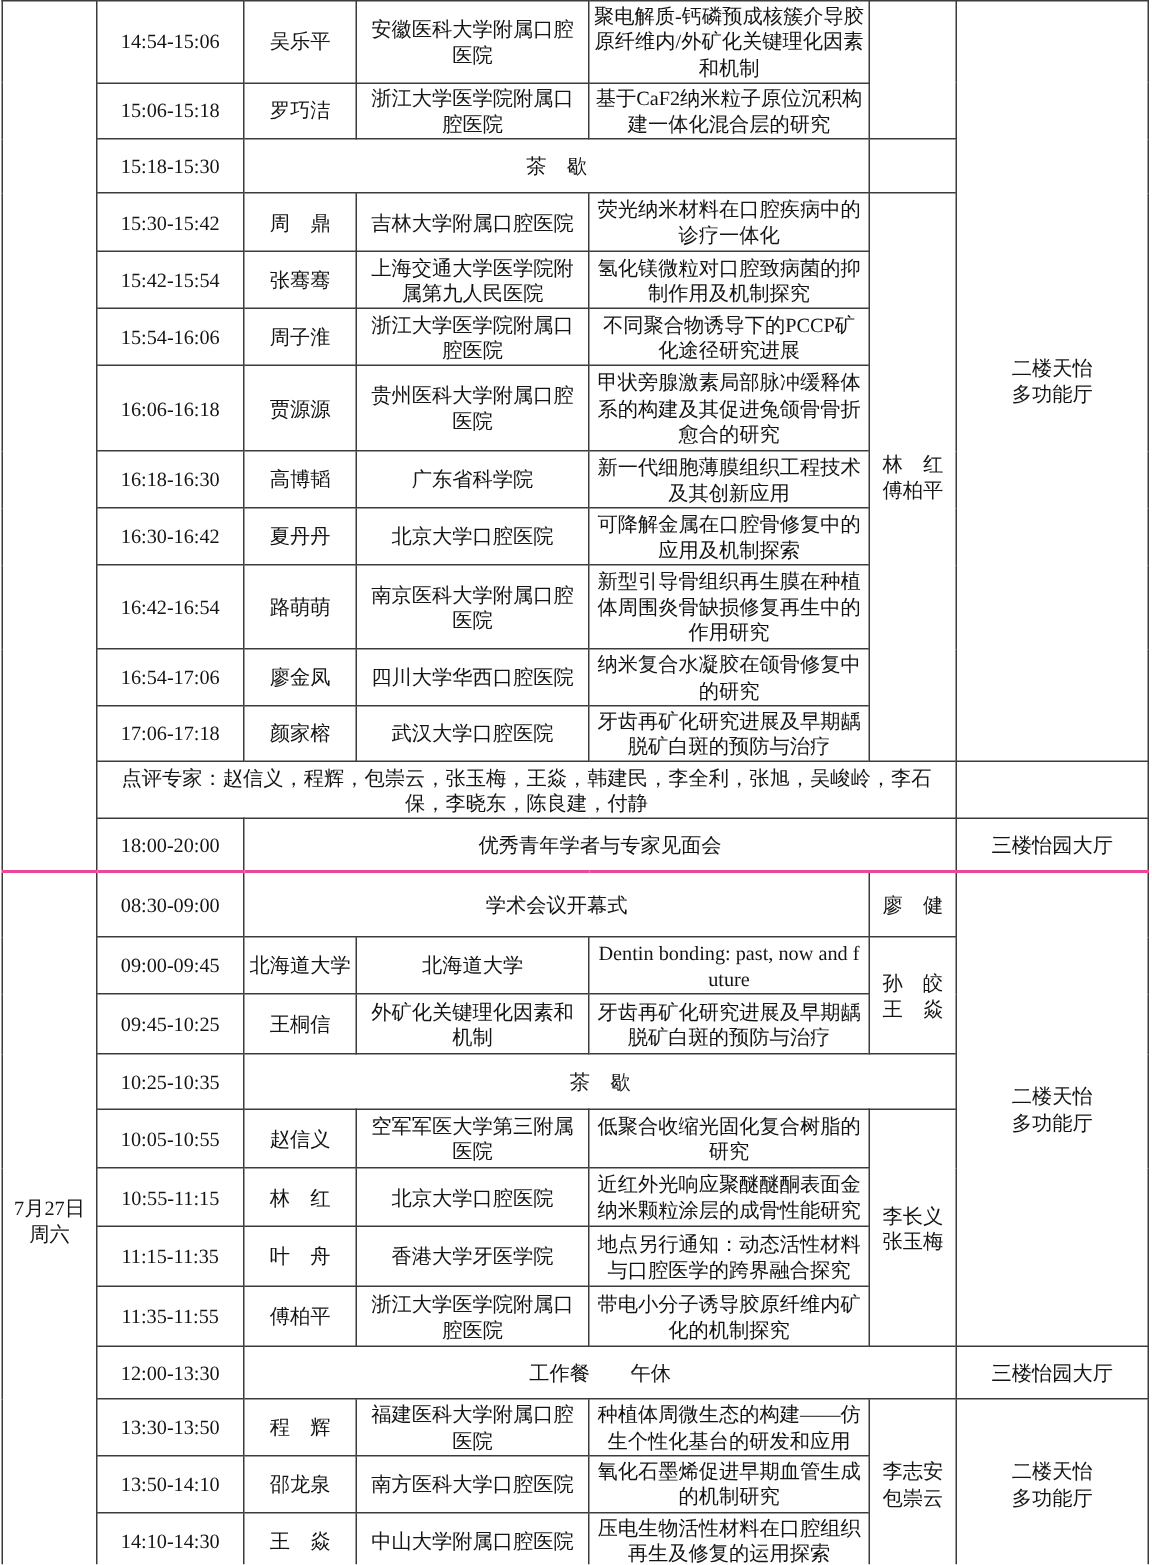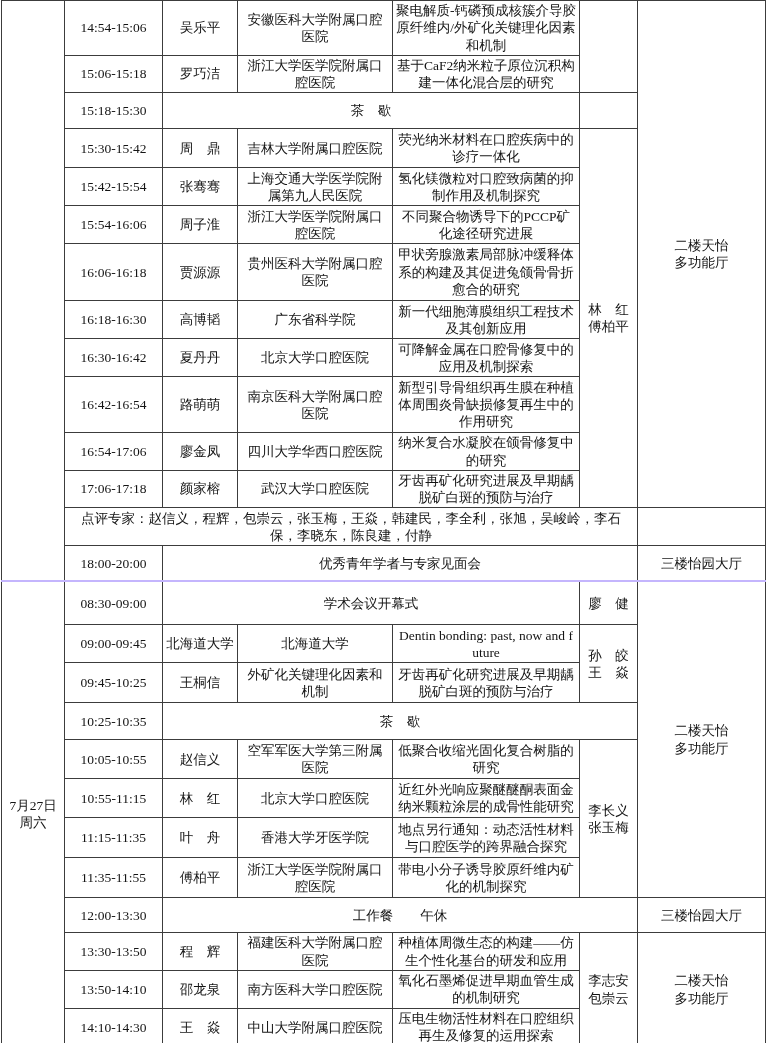--- a/index.html
+++ b/index.html
@@ -13,21 +13,21 @@
   }
   table.sched td{
     border:1px solid #3c3c3c;
     text-align:center;vertical-align:middle;
     font-size:13.5px;line-height:1.28;
     padding:1px 3px;overflow:hidden;
     word-break:break-all;
   }
   td.pre{white-space:pre-line;}
   td.time{font-size:13px;letter-spacing:0;}
-  tr.block-sep td{border-top:2px solid #c4b5fd;margin-left:44px;}
+  tr.block-sep td{border-top:2px solid #ec4899;margin-left:44px;}
   tr.last-row td{border-bottom:2px solid #1f1f1f;}
   td.left-edge{border-left:2px solid #1f1f1f;}
   td.right-edge{border-right:2px solid #1f1f1f;}
   td.reviewers{padding:2px 6px;}
 </style>
 </head>
 <body>
 
 <div class="page">
 <table class="sched">

